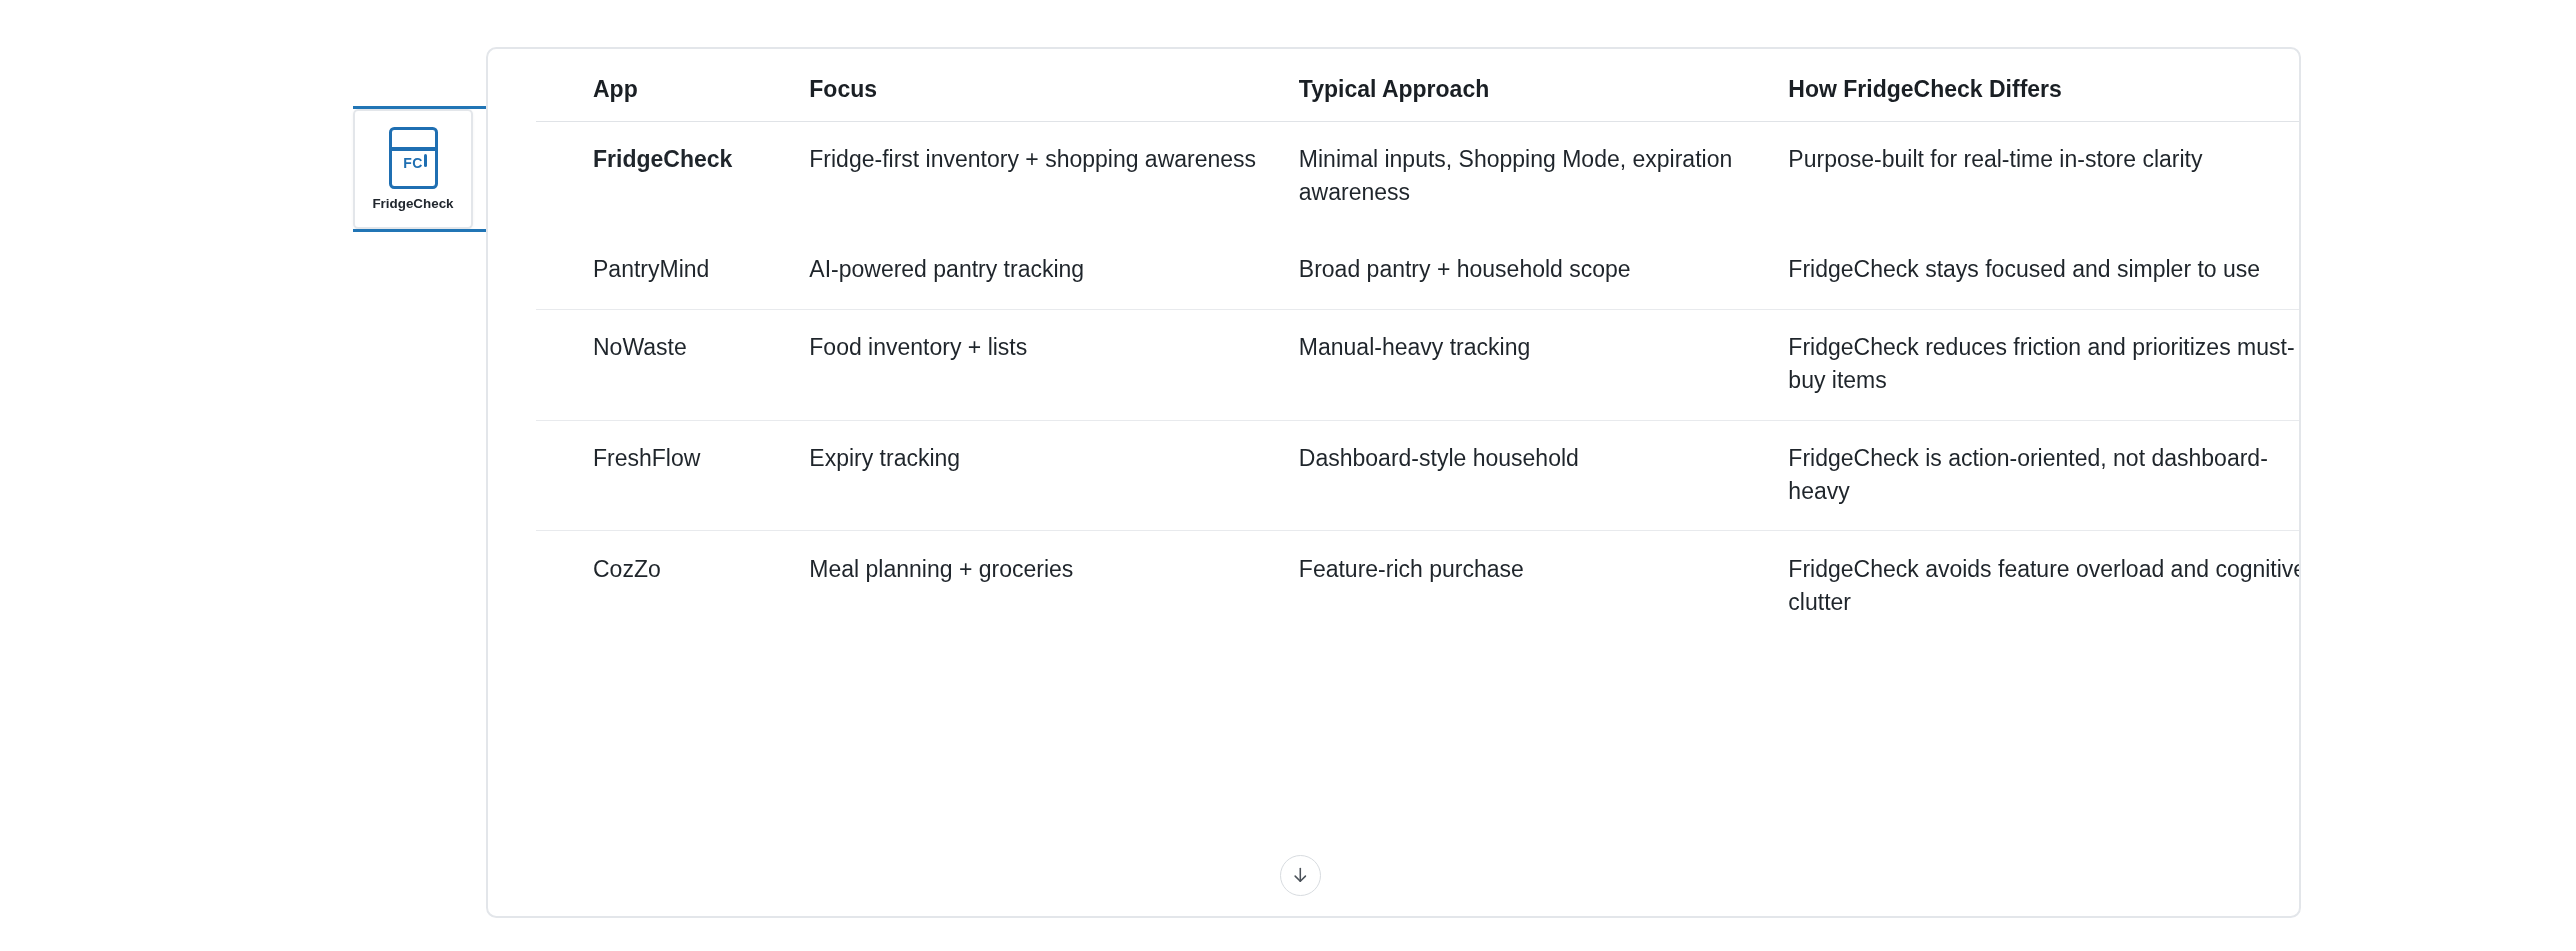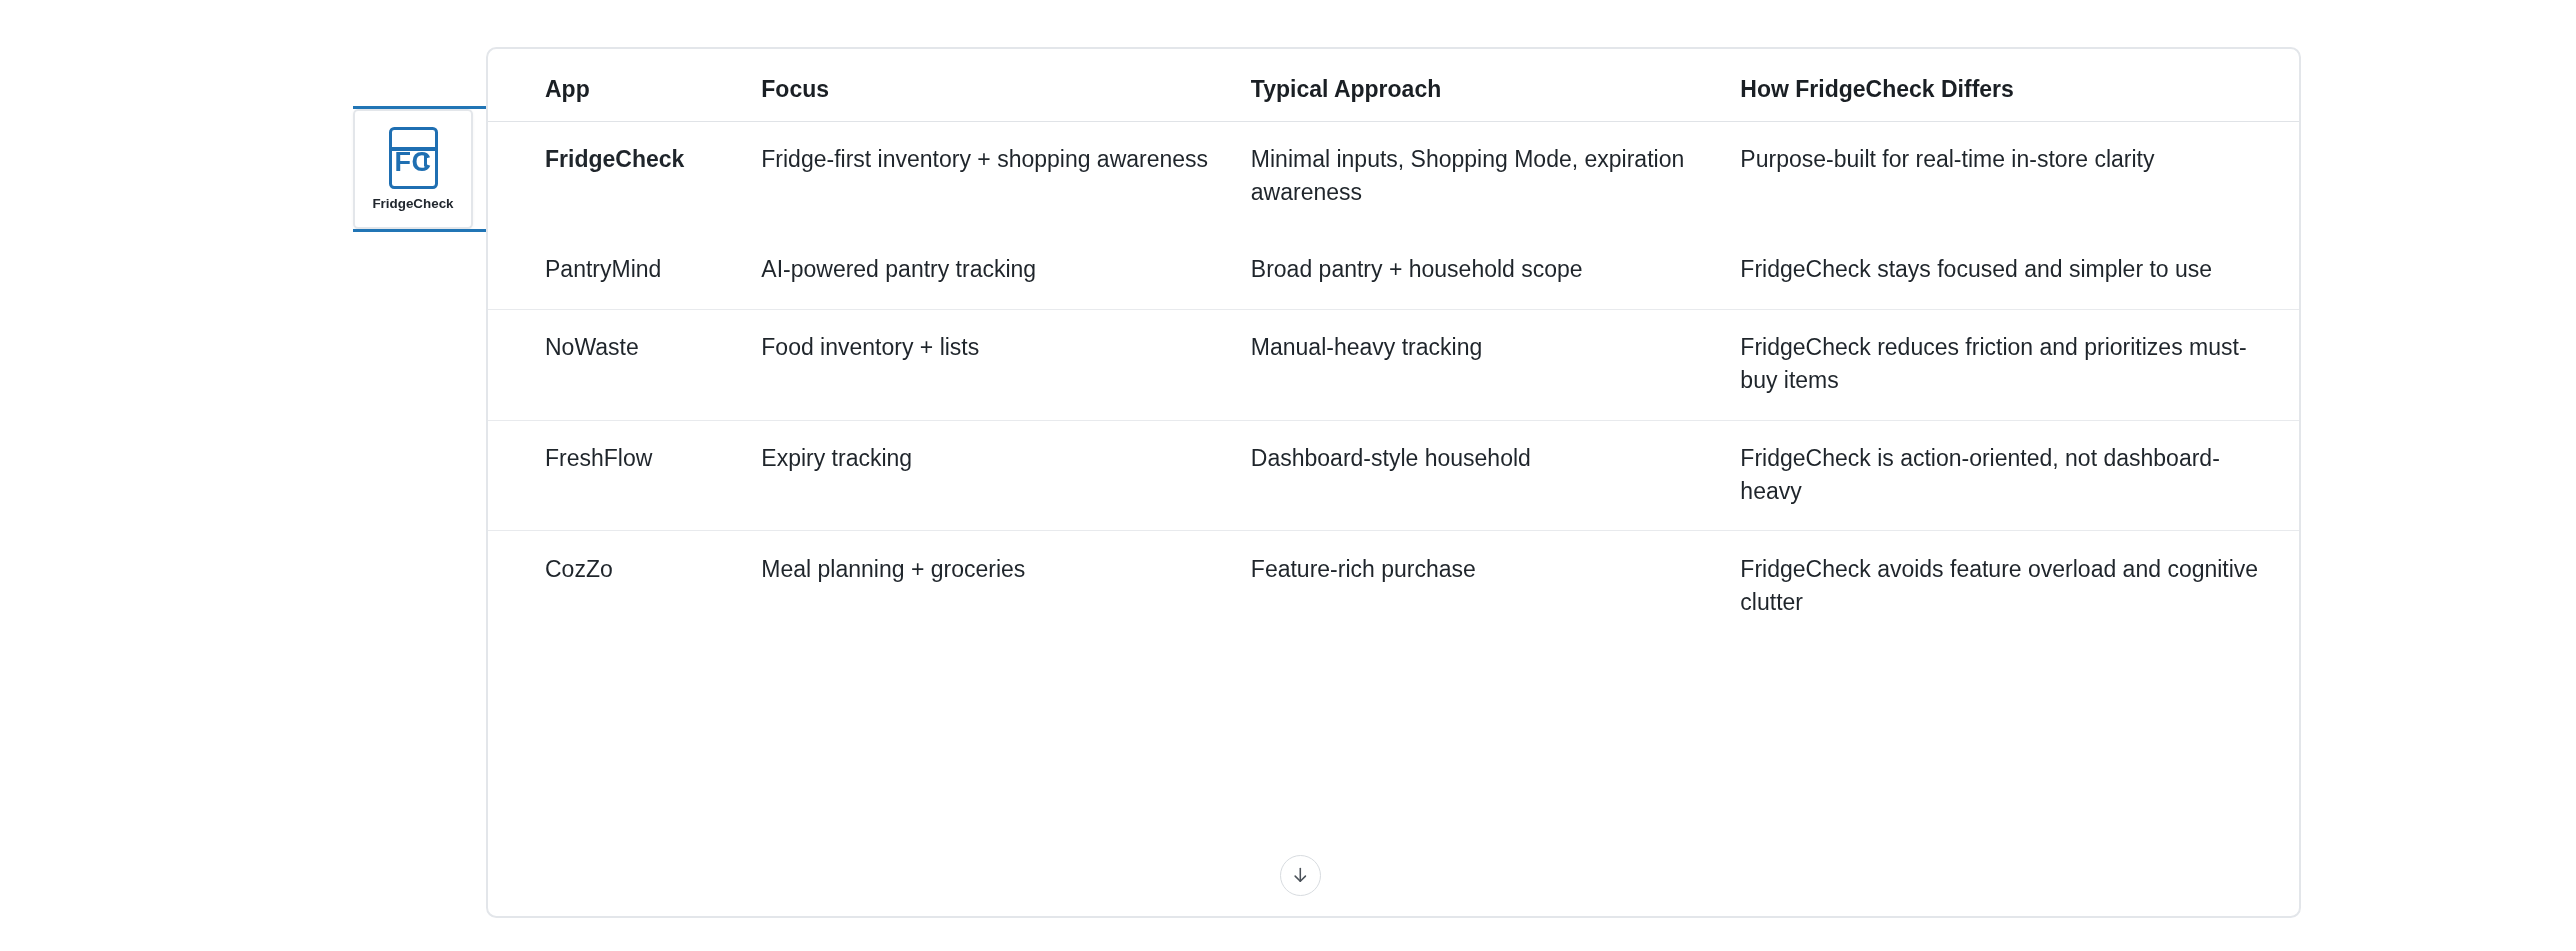--- a/index.html
+++ b/index.html
@@ -58,21 +58,21 @@
     right: 7.2px;
     top: 24px;
     width: 3.1px;
     height: 13.4px;
     background: #1f6fb2;
     border-radius: 1.5px;
   }
   #logo-card .fc-letters {
     position: relative;
     margin-top: 10px;
-    font-size: 27px;
+    font-size: 14px;
     font-weight: bold;
     color: #1f6fb2;
     letter-spacing: 0.5px;
   }
   #logo-card .logo-caption {
     margin-top: 7.2px;
     font-size: 13.4px;
     font-weight: bold;
     color: #21272e;
   }
@@ -100,20 +100,21 @@
     background: #ffffff;
     box-sizing: border-box;
     overflow: hidden;
   }
 
   table.compare {
     border-collapse: collapse;
     width: 100%;
     table-layout: fixed;
     font-size: 0;
+    margin-left: 48px;
   }
   table.compare col.c-app     { width: 273px; }
   table.compare col.c-focus   { width: 489px; }
   table.compare col.c-approach{ width: 489px; }
   table.compare col.c-differs { width: 558px; }
 
   table.compare th {
     text-align: left;
     vertical-align: top;
     font-size: 23px;

